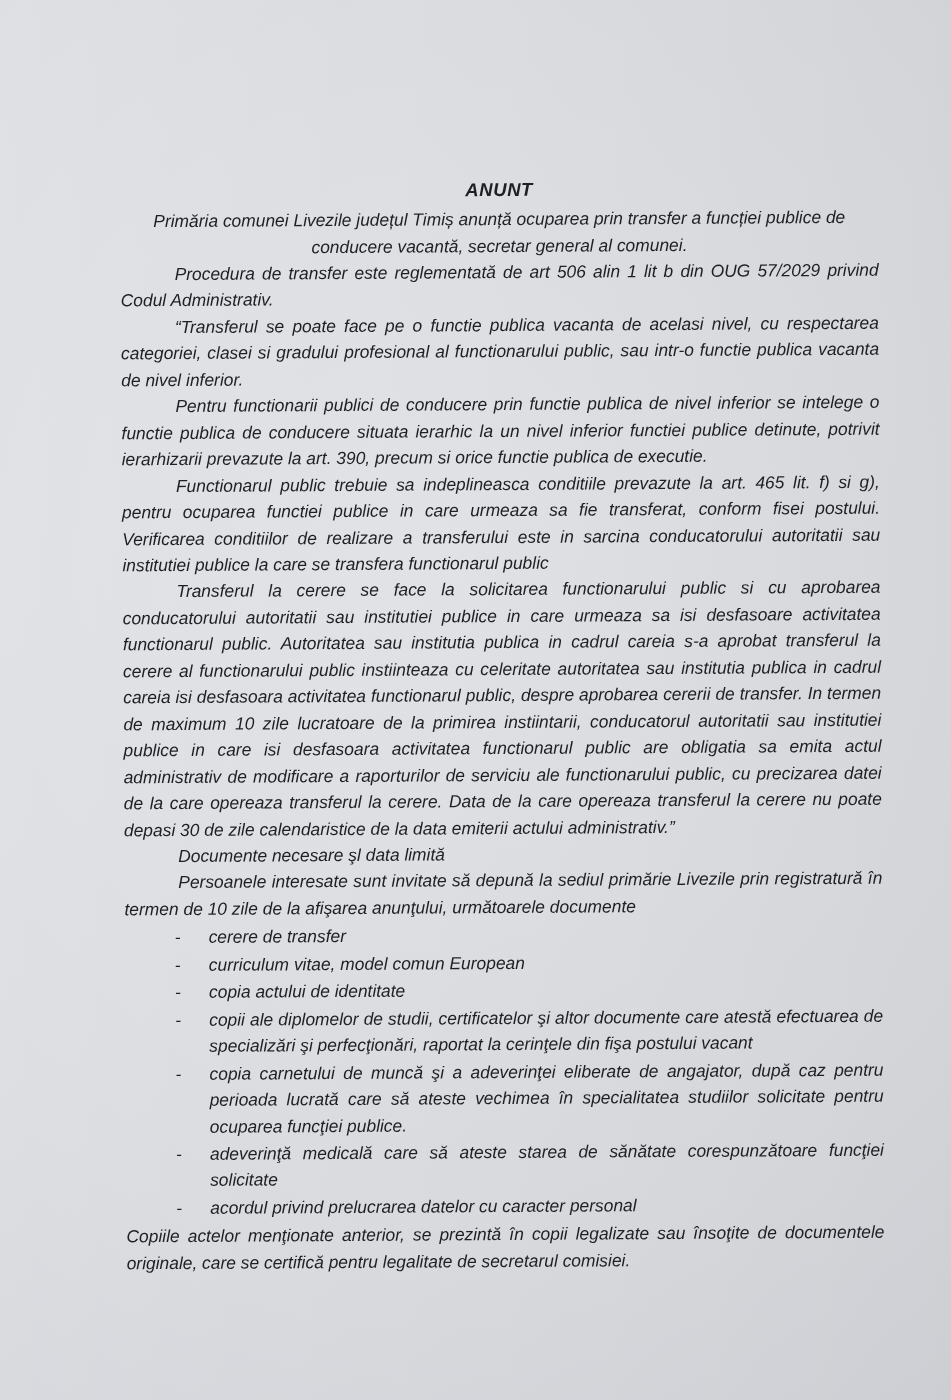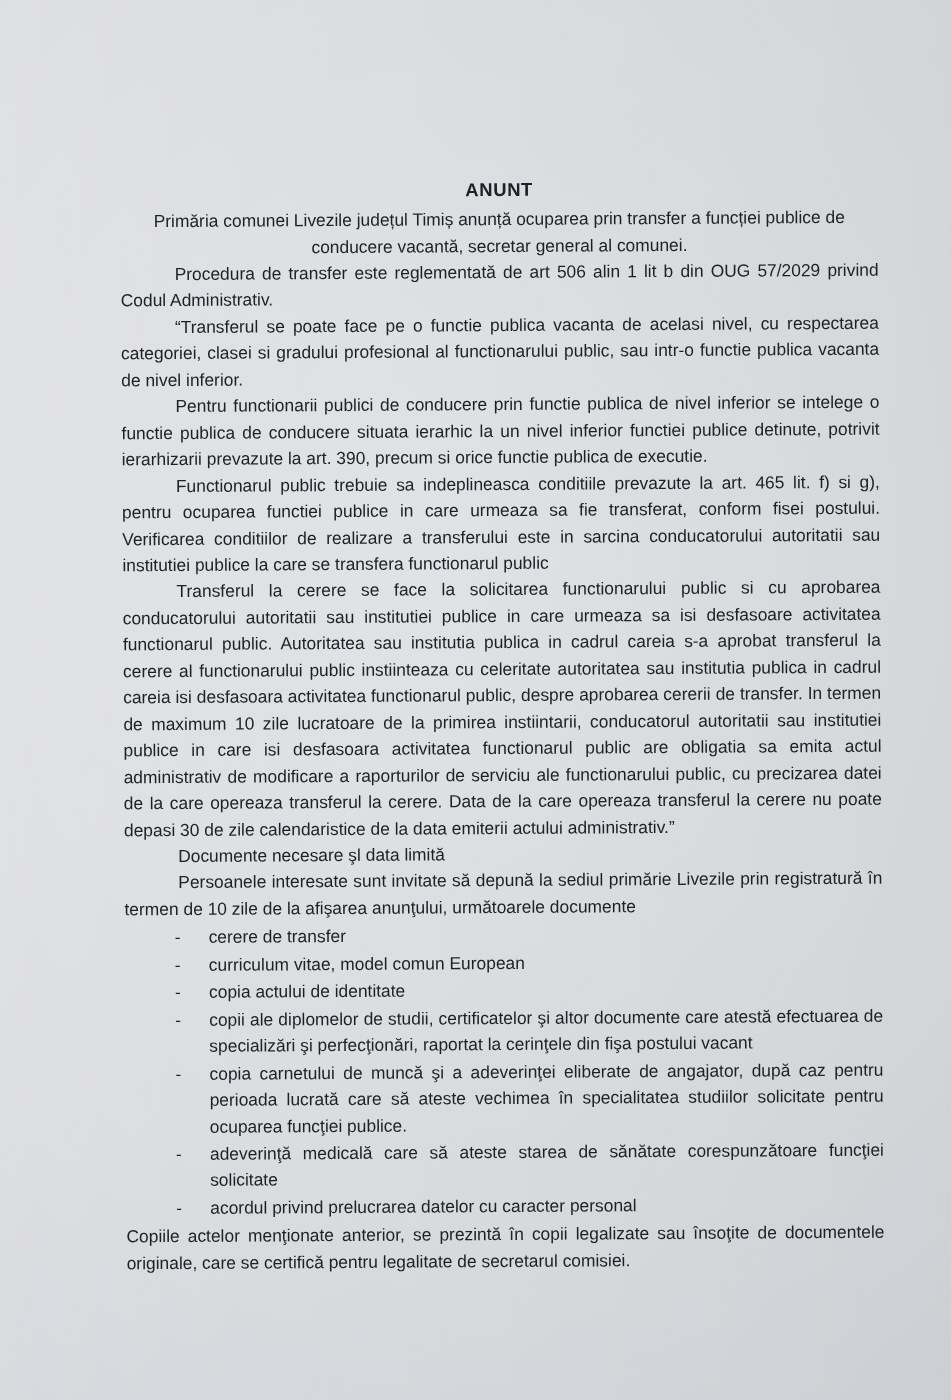--- a/index.html
+++ b/index.html
@@ -14,20 +14,21 @@
     overflow: hidden;
   }
   
   .page {
     position: relative;
     width: 951px;
     height: 1400px;
     background:
       radial-gradient(ellipse 120% 90% at 45% 40%, #e2e3e7 0%, #dadbdf 55%, #cfd0d6 100%);
     box-sizing: border-box;
+    font-style: italic;
   }
   .page::before {
     content: "";
     position: absolute;
     inset: 0;
     background: linear-gradient(95deg, rgba(255,255,255,0.14) 0%, rgba(255,255,255,0.0) 35%, rgba(0,0,0,0.03) 100%);
     pointer-events: none;
   }
   .content {
     position: absolute;

